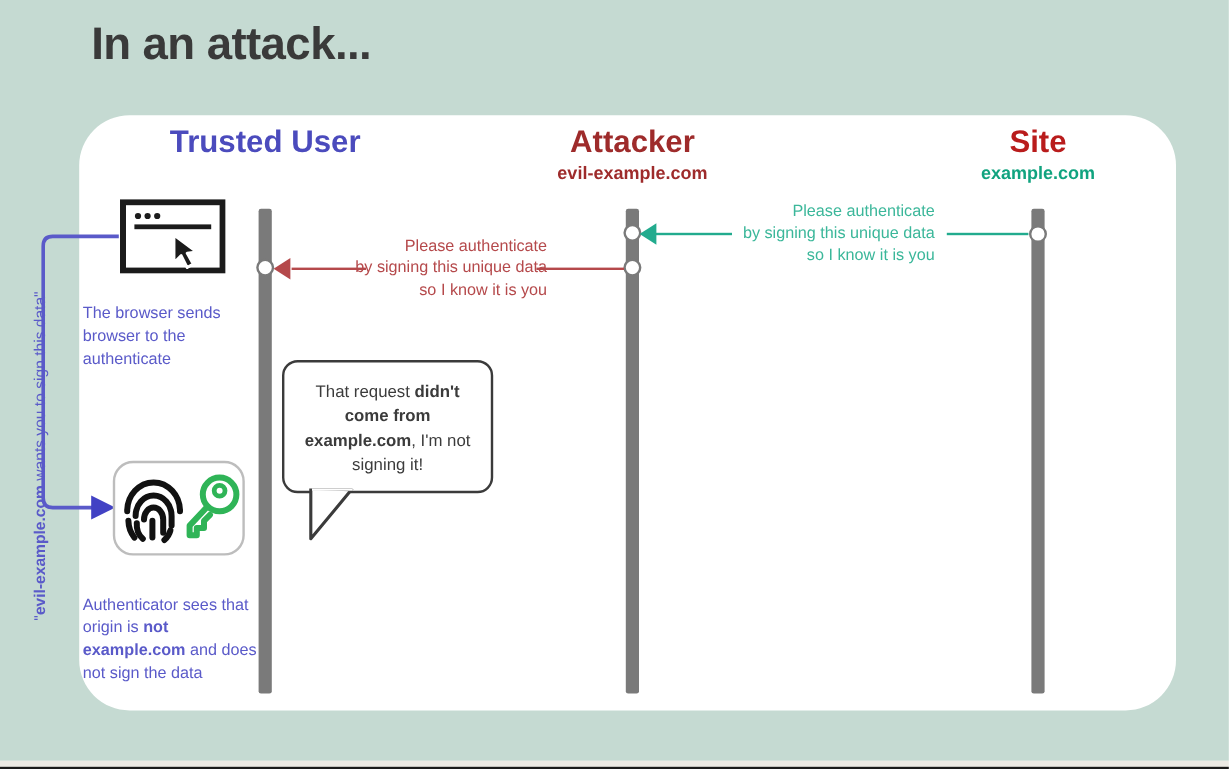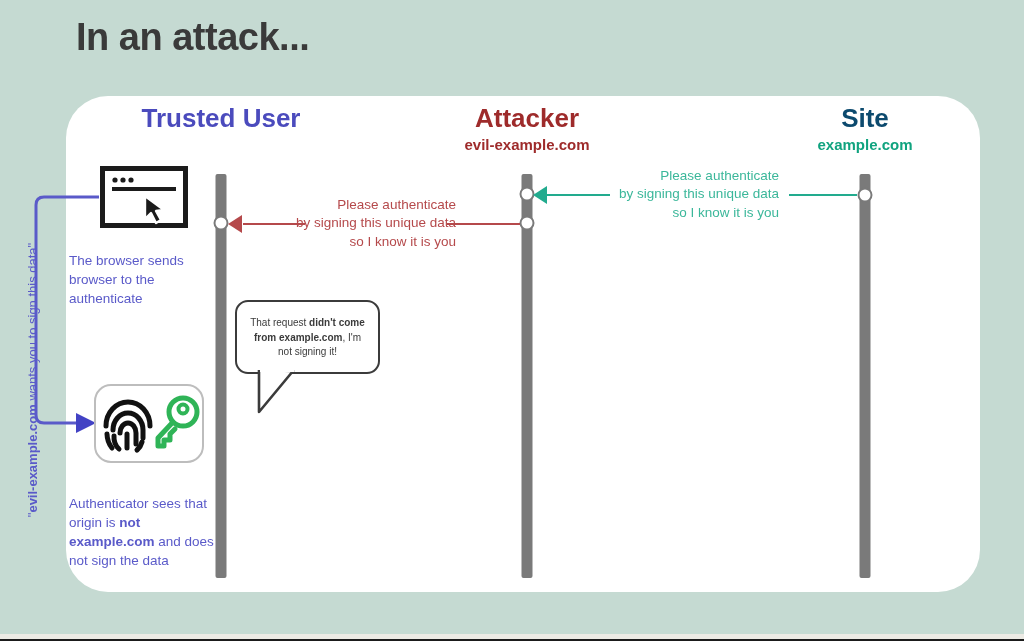--- a/index.html
+++ b/index.html
@@ -72,21 +72,21 @@
     font-weight: bold;
     margin-top: 5px;
     line-height: 1.1;
   }
   #head-user  { left: 221px; top: 104px; }
   #head-user .role { color: #4b4bbd; }
   #head-attacker { left: 527px; top: 104px; }
   #head-attacker .role   { color: #9e2b2b; }
   #head-attacker .domain { color: #9e2b2b; }
   #head-site { left: 865px; top: 104px; }
-  #head-site .role   { color: #0c4a6e; }
+  #head-site .role   { color: #b91c1c; }
   #head-site .domain { color: #10a37f; }
 
   
   .lifeline {
     position: absolute;
     top: 174px;
     width: 11px;
     height: 404px;
     background: #7a7a7a;
     border-radius: 2px;
@@ -198,28 +198,28 @@
     line-height: 1.35;
     text-align: center;
   }
   #vertical-note b { font-weight: bold; }
 
   
   #speech-bubble {
     position: absolute;
     left: 235px;
     top: 300px;
-    width: 145px;
+    width: 176px;
     border: 2px solid #3b3b3b;
     border-radius: 13px;
     background: #ffffff;
     padding: 14px 12px 12px 12px;
     box-sizing: border-box;
     text-align: center;
-    font-size: 10px;
+    font-size: 14px;
     line-height: 1.45;
     color: #3b3b3b;
   }
   #speech-bubble b { font-weight: bold; }
   #bubble-tail-outer,
   #bubble-tail-inner { position: absolute; }
 </style>
 </head>
 <body>
 

